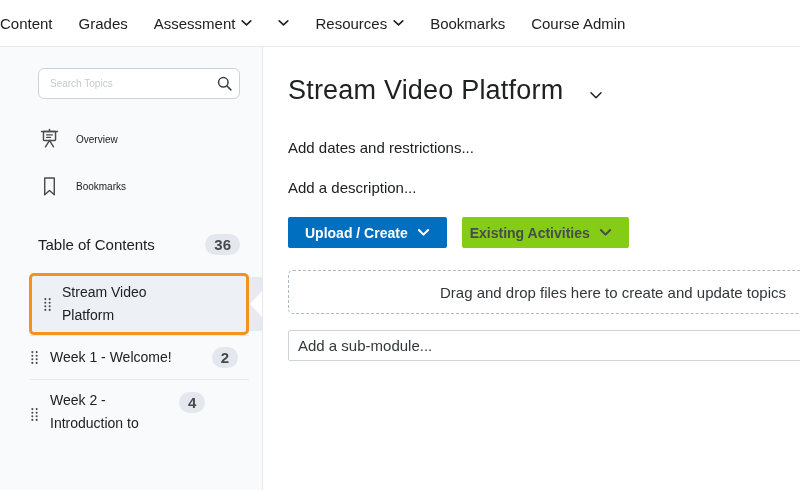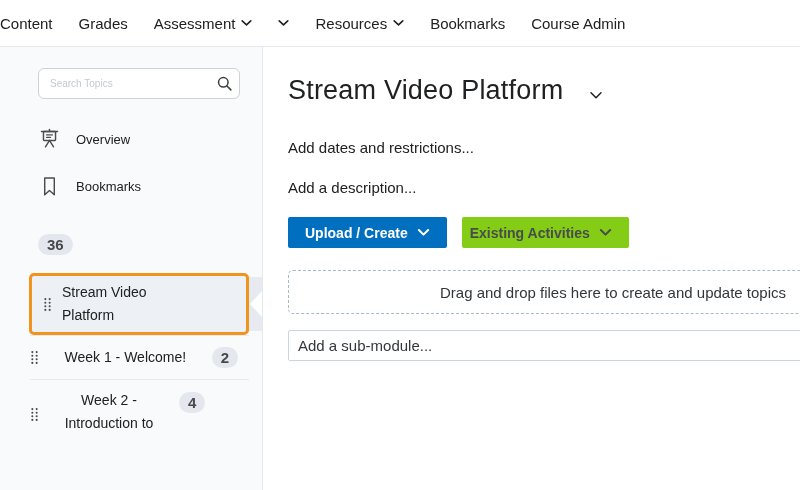--- a/index.html
+++ b/index.html
@@ -23,21 +23,21 @@
     border:1px solid #ccd3da; border-radius:6px; display:flex; align-items:center; }
   .search-box input { flex:1; border:none; outline:none; background:transparent;
     font-family:inherit; font-size:10px; padding:0 4px 0 11px; color:#202122; min-width:0; }
   .search-box input::placeholder { color:#c3cad2; }
   .search-btn { width:30px; display:flex; align-items:center; justify-content:center;
     cursor:pointer; background:none; border:none; }
 
   .side-links { margin-top:17px; }
   .side-link { height:47px; display:flex; align-items:center; gap:15px;
     padding-left:38px; cursor:pointer; }
-  .side-link .lbl { font-size:13px; color:#202122; }
+  .side-link .lbl { font-size:10px; color:#202122; }
 
   .toc-header { margin-top:18px; height:32px; display:flex; align-items:center;
     padding:0 22px 0 38px; cursor:pointer; }
   .toc-header .lbl { font-size:15px; color:#202122; flex:1; }
   .badge { background:#e4e8ee; color:#46484a; font-size:15px; font-weight:700;
     border-radius:11px; padding:3px 9px; line-height:1; }
 
   .selected-wrap { position:relative; margin:13px 0 0 29px; height:62px; }
   .selected-strip { position:absolute; top:4px; bottom:4px; right:0; width:16px;
     background:#e7ebf1; }
@@ -45,21 +45,21 @@
     border:3px solid #f0941e; border-radius:5px; background:#edf1f6;
     display:flex; align-items:center; gap:10px; padding-left:11px; cursor:pointer; }
   .notch { position:absolute; right:0; top:50%; transform:translateY(-50%);
     width:0; height:0; border-top:13px solid transparent;
     border-bottom:13px solid transparent; border-right:12px solid #ffffff; }
   .mod-label { font-size:14px; line-height:23px; color:#202122; max-width:108px; }
 
   .divider { border-top:1px solid #e6eaf0; margin:0 13px 0 30px; }
   .module-row { display:flex; align-items:center; gap:11px; padding:0 24px 0 30px;
     min-height:43px; cursor:pointer; }
-  .module-row .mod-label { flex:1; max-width:none; line-height:23px;text-align:center; }
+  .module-row .mod-label { flex:1; max-width:none; line-height:23px; }
   .module-row.two-line { align-items:flex-start; padding-top:9px; }
   .module-row.two-line .handle { margin-top:18px; }
   .module-row.two-line .badge { margin-top:3px; }
   .handle { flex:0 0 auto; display:flex; cursor:grab; }
 
   
   .title-row { display:flex; align-items:flex-end; gap:22px; }
   .page-title { font-size:27px; font-weight:400; color:#202122; letter-spacing:.2px; }
   .title-caret { background:none; border:none; cursor:pointer; padding:2px 4px 6px; }
 
@@ -160,20 +160,21 @@
         <span>
           <svg width="23" height="23" viewBox="0 0 24 24" fill="none" stroke="#494c4e" stroke-width="1.5" stroke-linejoin="round">
             <path d="M7 3.2h10v17.4l-5-4.4-5 4.4z"></path>
           </svg>
         </span>
         <span class="lbl">Bookmarks</span>
       </div>
     </div>
 
     <div class="toc-header">
+      <span class="lbl">Table of Contents</span>
       <span class="badge">36</span>
     </div>
 
     <div class="selected-wrap">
       <div class="selected-strip"></div>
       <div class="selected-box">
         <span class="handle">
           <svg width="9" height="15" viewBox="0 0 10 16" fill="#494c4e">
             <circle cx="2.6" cy="2" r="1.15"></circle>
               <circle cx="7.4" cy="2" r="1.15"></circle>

